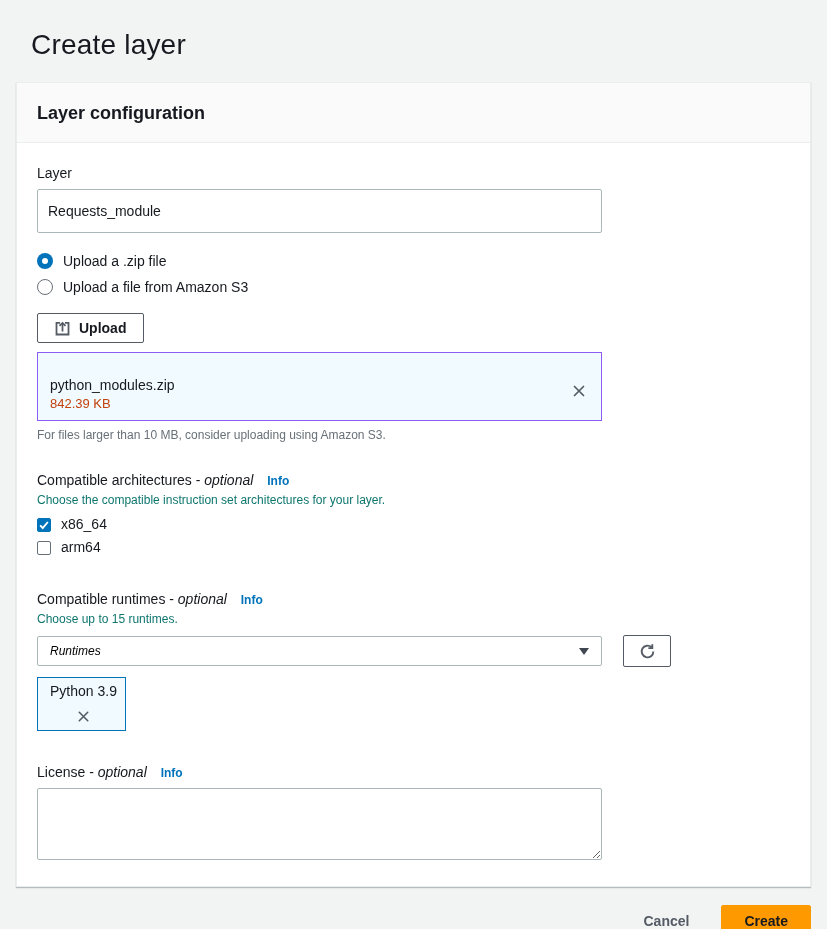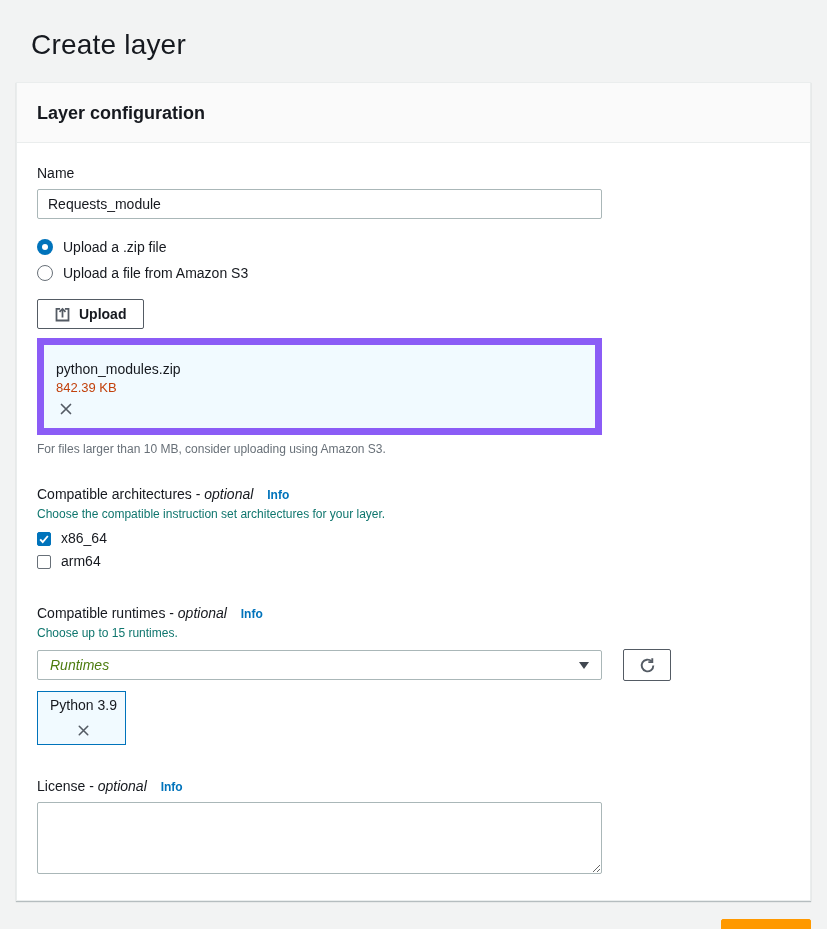--- a/index.html
+++ b/index.html
@@ -30,21 +30,21 @@
   .card-header h2 { margin: 0; font-size: 18px; font-weight: 700; }
   .card-body { padding: 22px 20px 26px 20px; }
 
   .field-label { display: block; font-size: 14px; margin-bottom: 8px; }
   .optional { font-style: italic; }
   .info-link {
     color: #0073bb; font-weight: 700; font-size: 12px;
     margin-left: 10px; text-decoration: none; cursor: pointer;
   }
   .text-input {
-    width: 565px; height: 30px;
+    width: 565px; height: 44px;
     border: 1px solid #aab7b8; border-radius: 2px;
     padding: 4px 10px; font-size: 14px; color: #16191f;
     font-family: "Liberation Sans", sans-serif;
     background: #fff; display: block;
   }
   .text-input::placeholder { color: #879596; font-style: italic; }
   .mb20 { margin-bottom: 20px; }
   .mb26 { margin-bottom: 26px; }
 
   
@@ -67,23 +67,23 @@
     display: inline-flex; align-items: center; gap: 9px;
     height: 30px; padding: 0 17px;
     background: #fff; border: 1px solid #545b64; border-radius: 2px;
     font-size: 14px; font-weight: 700; color: #16191f;
     font-family: "Liberation Sans", sans-serif; cursor: pointer;
     margin-bottom: 9px;
   }
 
   
   .file-box {
-    width: 565px; border: 7px solid #8b5cf6; background: #f1faff;
-    border-radius: 0; padding: 16px 12px 9px 12px;
-    display: flex; align-items: flex-start; margin-bottom: 7px; flex-direction: column;
+    width: 565px; border: 1px solid #8b5cf6; background: #f1faff;
+    border-radius: 0; padding: 24px 12px 9px 12px;
+    display: flex; align-items: flex-start; margin-bottom: 7px;
   }
   .file-meta { flex: 1 1 auto; }
   .file-name { font-size: 14px; color: #16191f; }
   .file-size { font-size: 13px; color: #c2410c; margin-top: 3px; }
   .icon-btn {
     background: none; border: none; padding: 2px; cursor: pointer;
     display: inline-flex; align-items: center; justify-content: center;
     margin-top: 4px;
   }
   .hint { font-size: 12px; color: #687078; margin-bottom: 30px; }
@@ -99,21 +99,21 @@
   .checkbox.checked { background: #0073bb; border-color: #0073bb; }
   .arch-section { margin-bottom: 36px; }
 
   
   .select-row { display: flex; align-items: center; gap: 21px; }
   .select-box {
     width: 565px; height: 30px;
     border: 1px solid #aab7b8; border-radius: 2px; background: #fff;
     display: flex; align-items: center; padding: 0 12px; cursor: pointer;
   }
-  .select-placeholder { flex: 1 1 auto; font-style: italic; color: #4d7c0f; font-size: 14px; }
+  .select-placeholder { flex: 1 1 auto; font-style: italic; color: #000000; font-size: 12px; }
   .caret-down {
     width: 0; height: 0;
     border-left: 5px solid transparent; border-right: 5px solid transparent;
     border-top: 7px solid #414750;
   }
   .refresh-btn {
     width: 48px; height: 32px; background: #fff;
     border: 1px solid #545b64; border-radius: 2px; cursor: pointer;
     display: inline-flex; align-items: center; justify-content: center;
   }
@@ -157,21 +157,21 @@
 <h1 class="page-title">Create layer</h1>
 
 <div class="card">
   <div class="card-header">
     <h2>Layer configuration</h2>
   </div>
   <div class="card-body">
 
     
     <div class="mb20">
-      <label class="field-label">Name</label>
+      <label class="field-label">Layer</label>
       <input class="text-input" type="text" value="Requests_module" style="">
     </div>
 
     
 
     
     <div class="radio-group">
       <div class="radio-row">
         <span class="radio checked"></span>
         <span>Upload a .zip file</span>

